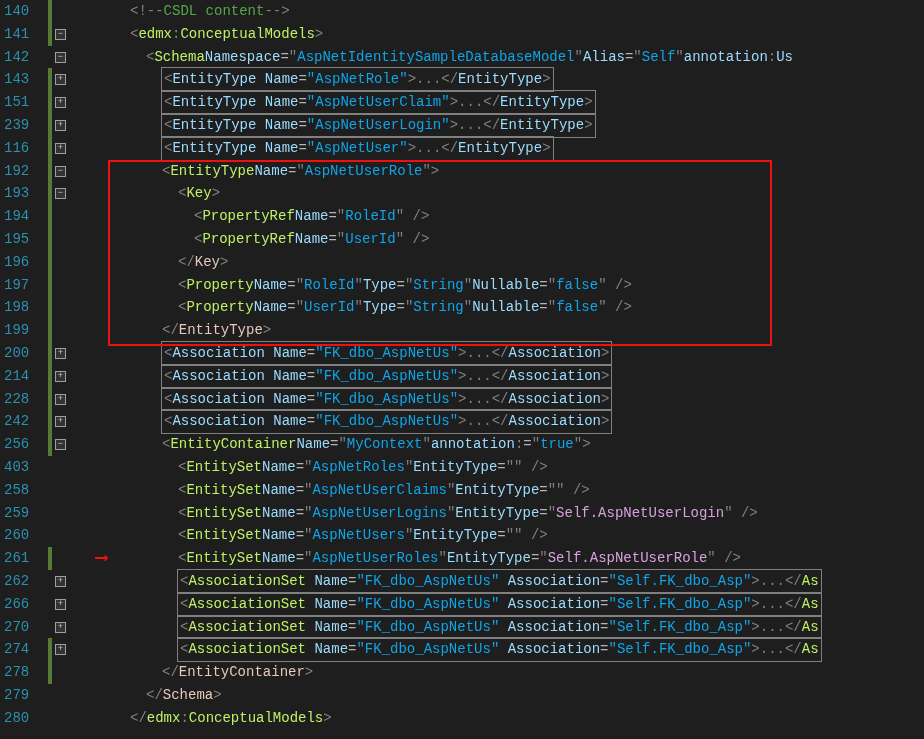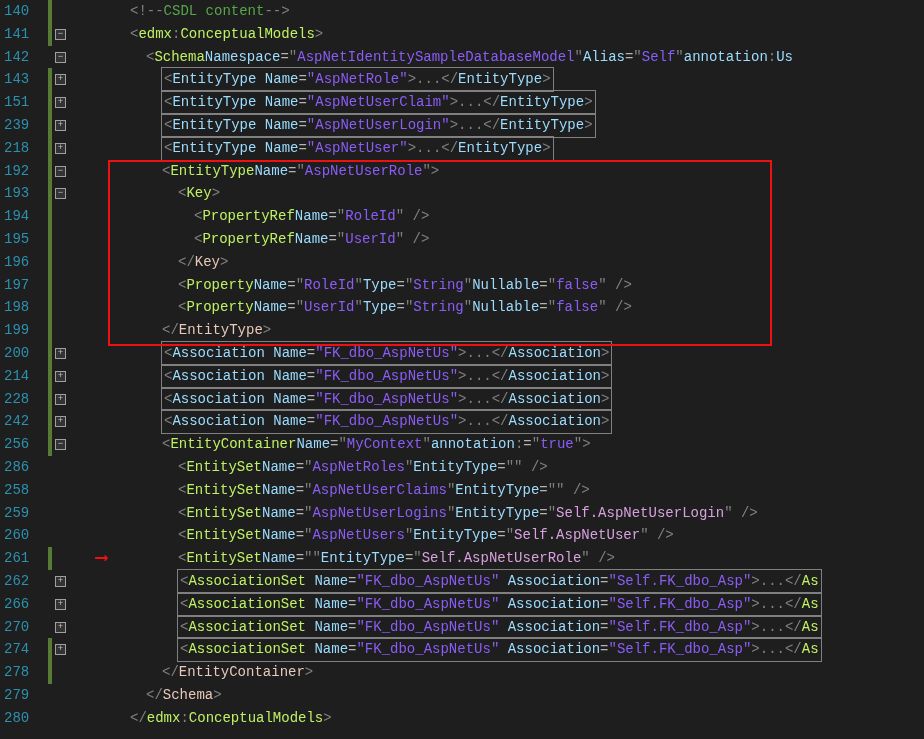--- a/index.html
+++ b/index.html
@@ -9,54 +9,54 @@
   .fold-col .f{position:absolute;left:1px;width:9px;height:9px;border:1px solid #a0a0a0;background:#333;font-size:9px;line-height:8px;text-align:center;color:#c0c0c0;cursor:pointer}
   .mod-col{width:6px;position:relative}
   .mod-col .m{position:absolute;left:0;width:4px;background:#577b35}
   .code{flex:1;position:relative;padding-left:6px}
   .line{height:22.8px;display:flex;align-items:center;position:relative}
   .cm{color:#57a64a}
   .pu{color:#808080}
   .tn{color:#bef264}
   .an{color:#9cdcfe}
   .eq{color:#b4b4b4}
-  .st{color:#8b5cf6}
+  .st{color:#0ea5e9}
   .ns{color:#d8a0df}
   .kw{color:#e8c9bb}
   .fold-box{display:inline-block;outline:1px solid #808080;padding:0 2px}
   .highlight{position:absolute;border:2px solid #e11;pointer-events:none;z-index:5}
   .arrow{color:#e11;font-weight:bold;font-size:18px;position:absolute;z-index:6}
   .sp{display:inline-block}
 </style>
 </head>
 <body>
 
 <div class="editor">
   <div class="gutter" id="gutter">
       <div class="line">140</div>
       <div class="line">141</div>
       <div class="line">142</div>
       <div class="line">143</div>
       <div class="line">151</div>
       <div class="line">239</div>
-      <div class="line">218</div>
+      <div class="line">116</div>
       <div class="line">192</div>
       <div class="line">193</div>
       <div class="line">194</div>
       <div class="line">195</div>
       <div class="line">196</div>
       <div class="line">197</div>
       <div class="line">198</div>
       <div class="line">199</div>
       <div class="line">200</div>
       <div class="line">214</div>
       <div class="line">228</div>
       <div class="line">242</div>
       <div class="line">256</div>
-      <div class="line">286</div>
+      <div class="line">403</div>
       <div class="line">258</div>
       <div class="line">259</div>
       <div class="line">260</div>
       <div class="line">261</div>
       <div class="line">262</div>
       <div class="line">266</div>
       <div class="line">270</div>
       <div class="line">274</div>
       <div class="line">278</div>
       <div class="line">279</div>
@@ -309,30 +309,30 @@
         <span class="pu">&lt;</span>
         <span class="tn">EntitySet </span>
         <span class="an">Name</span>
         <span class="eq">=</span>
         <span class="pu">"</span>
         <span class="st">AspNetUsers</span>
         <span class="pu">" </span>
         <span class="an">EntityType</span>
         <span class="eq">=</span>
         <span class="pu">"</span>
-        <span class="ns">Self.AspNetUser</span>
-        <span class="pu">" /&gt;</span>
-      </div>
-      <div class="line">
-        <span class="sp" style="width: 104px;"></span>
-        <span class="pu">&lt;</span>
-        <span class="tn">EntitySet </span>
-        <span class="an">Name</span>
-        <span class="eq">=</span>
-        <span class="pu">"</span>
+        <span class="pu">" /&gt;</span>
+      </div>
+      <div class="line">
+        <span class="sp" style="width: 104px;"></span>
+        <span class="pu">&lt;</span>
+        <span class="tn">EntitySet </span>
+        <span class="an">Name</span>
+        <span class="eq">=</span>
+        <span class="pu">"</span>
+        <span class="st">AspNetUserRoles</span>
         <span class="pu">" </span>
         <span class="an">EntityType</span>
         <span class="eq">=</span>
         <span class="pu">"</span>
         <span class="ns">Self.AspNetUserRole</span>
         <span class="pu">" /&gt;</span>
       </div>
       <div class="line">
         <span class="sp" style="width: 104px;"></span>
         <span class="fold-box"><span class="pu">&lt;</span><span class="tn">AssociationSet</span><span class="pu"> </span><span class="an">Name</span><span class="eq">=</span><span class="st">"FK_dbo_AspNetUs"</span><span class="pu"> </span><span class="an">Association</span><span class="eq">=</span><span class="st">"Self.FK_dbo_Asp"</span><span class="pu">&gt;</span><span class="pu">...</span><span class="pu">&lt;/</span><span class="tn">As</span></span>

